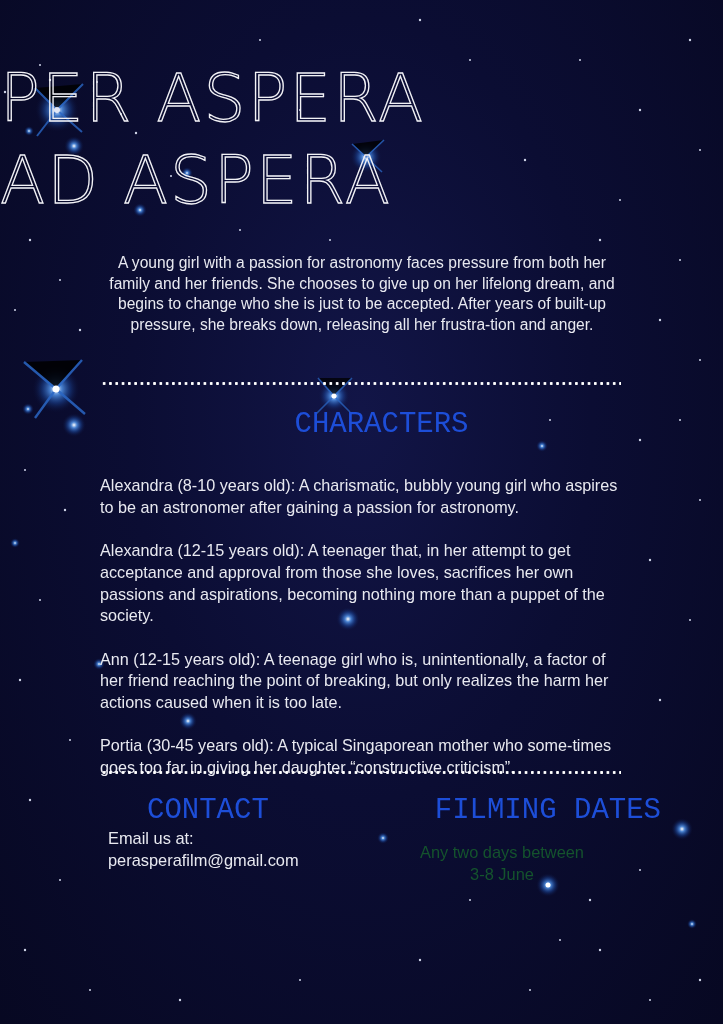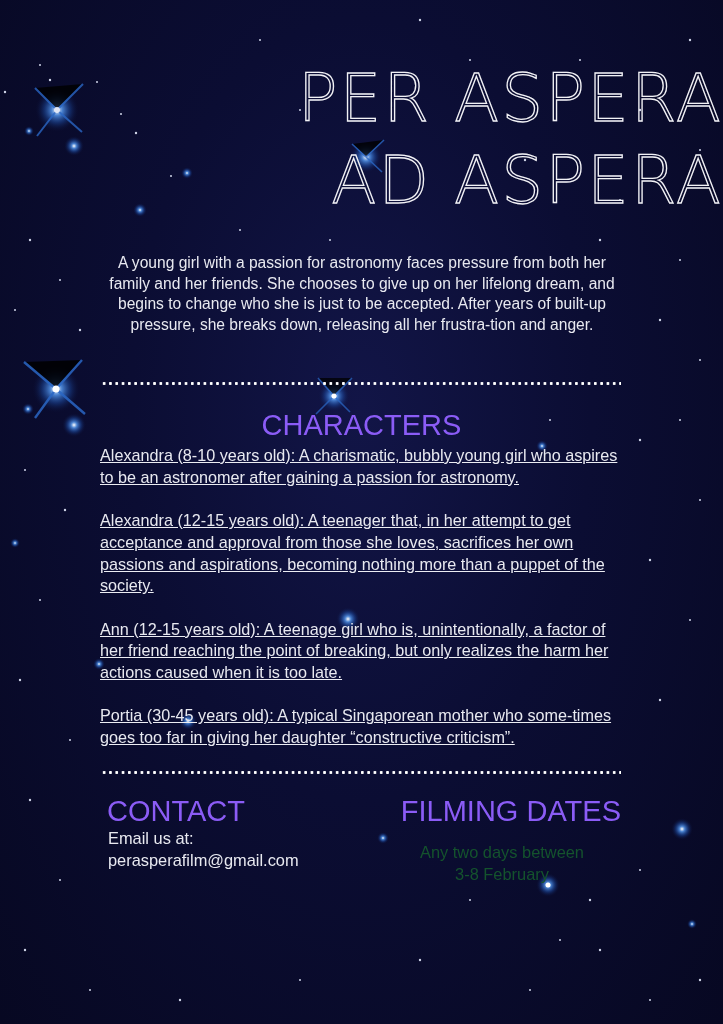--- a/index.html
+++ b/index.html
@@ -5,39 +5,40 @@
     html, body { margin: 0; padding: 0; }
     body {
       width: 723px; height: 1024px; overflow: hidden; position: relative;
       background: radial-gradient(ellipse at 50% 40%, #121547 0%, #0b0d33 45%, #070822 100%);
       font-family: "Liberation Sans", sans-serif;
       color: #ecedf3;
     }
     .stars { position: absolute; inset: 0; pointer-events: none; }
     .content { position: absolute; inset: 0; }
     .title {
-      position: absolute; left: 0; right: 0; top: 58px; text-align: right;
+      position: absolute; left: 0; right: 0; top: 58px; text-align: left;
       font-family: "DejaVu Sans", sans-serif; font-weight: 200;
       font-size: 66px; line-height: 82px; letter-spacing: 2px;
       color: transparent; -webkit-text-stroke: 1.3px #f2f2f6;
     }
     .synopsis {
       position: absolute; left: 100px; width: 524px; top: 253px;
       text-align: center; font-size: 15.6px; line-height: 20.5px; color: #e8e9f0;
     }
     .divider {
       position: absolute; left: 101px; width: 520px; height: 3px;
       background-image: radial-gradient(circle, #ffffff 1.3px, transparent 1.6px);
       background-size: 6.3px 3px; background-repeat: repeat-x;
     }
     .h2 {
-      position: absolute; font-size: 29px; line-height: 34px; color: #8b5cf6;
-      font-family: Liberation Sans, sans-serif;
+      position: absolute; font-size: 29px; line-height: 34px; color: #1d4ed8;
+      font-family: Liberation Mono, monospace;
+      margin-left: 40px;
     }
-    .chars { position: absolute; left: 100px; width: 530px; top: 445px; text-decoration: underline; }
+    .chars { position: absolute; left: 100px; width: 530px; top: 475px; }
     .char {
       font-size: 16.2px; line-height: 21.7px; color: #e8e9f0; margin-bottom: 21.7px;
     }
     .contact-body {
       position: absolute; left: 108px; top: 828px; font-size: 16.4px; line-height: 21.8px; color: #e8e9f0;
     }
     .filming-body {
       position: absolute; left: 385px; width: 234px; top: 842px; text-align: center;
       font-size: 16.4px; line-height: 21.8px; color: #14532d;
     }
@@ -171,15 +172,15 @@
   <div class="h2" style="left:385px; width:236px; top:794px; text-align:right;">FILMING DATES</div>
   <div class="h2" style="left:107px; top:794px;">CONTACT</div>
 
   <div class="contact-body">
     <span class="line">Email us at:</span>
     <span class="line">perasperafilm@gmail.com</span>
   </div>
 
   <div class="filming-body">
     <span class="line">Any two days between</span>
-    <span class="line">3-8 February</span>
+    <span class="line">3-8 June</span>
   </div>
 </div>
 
 </body></html>

